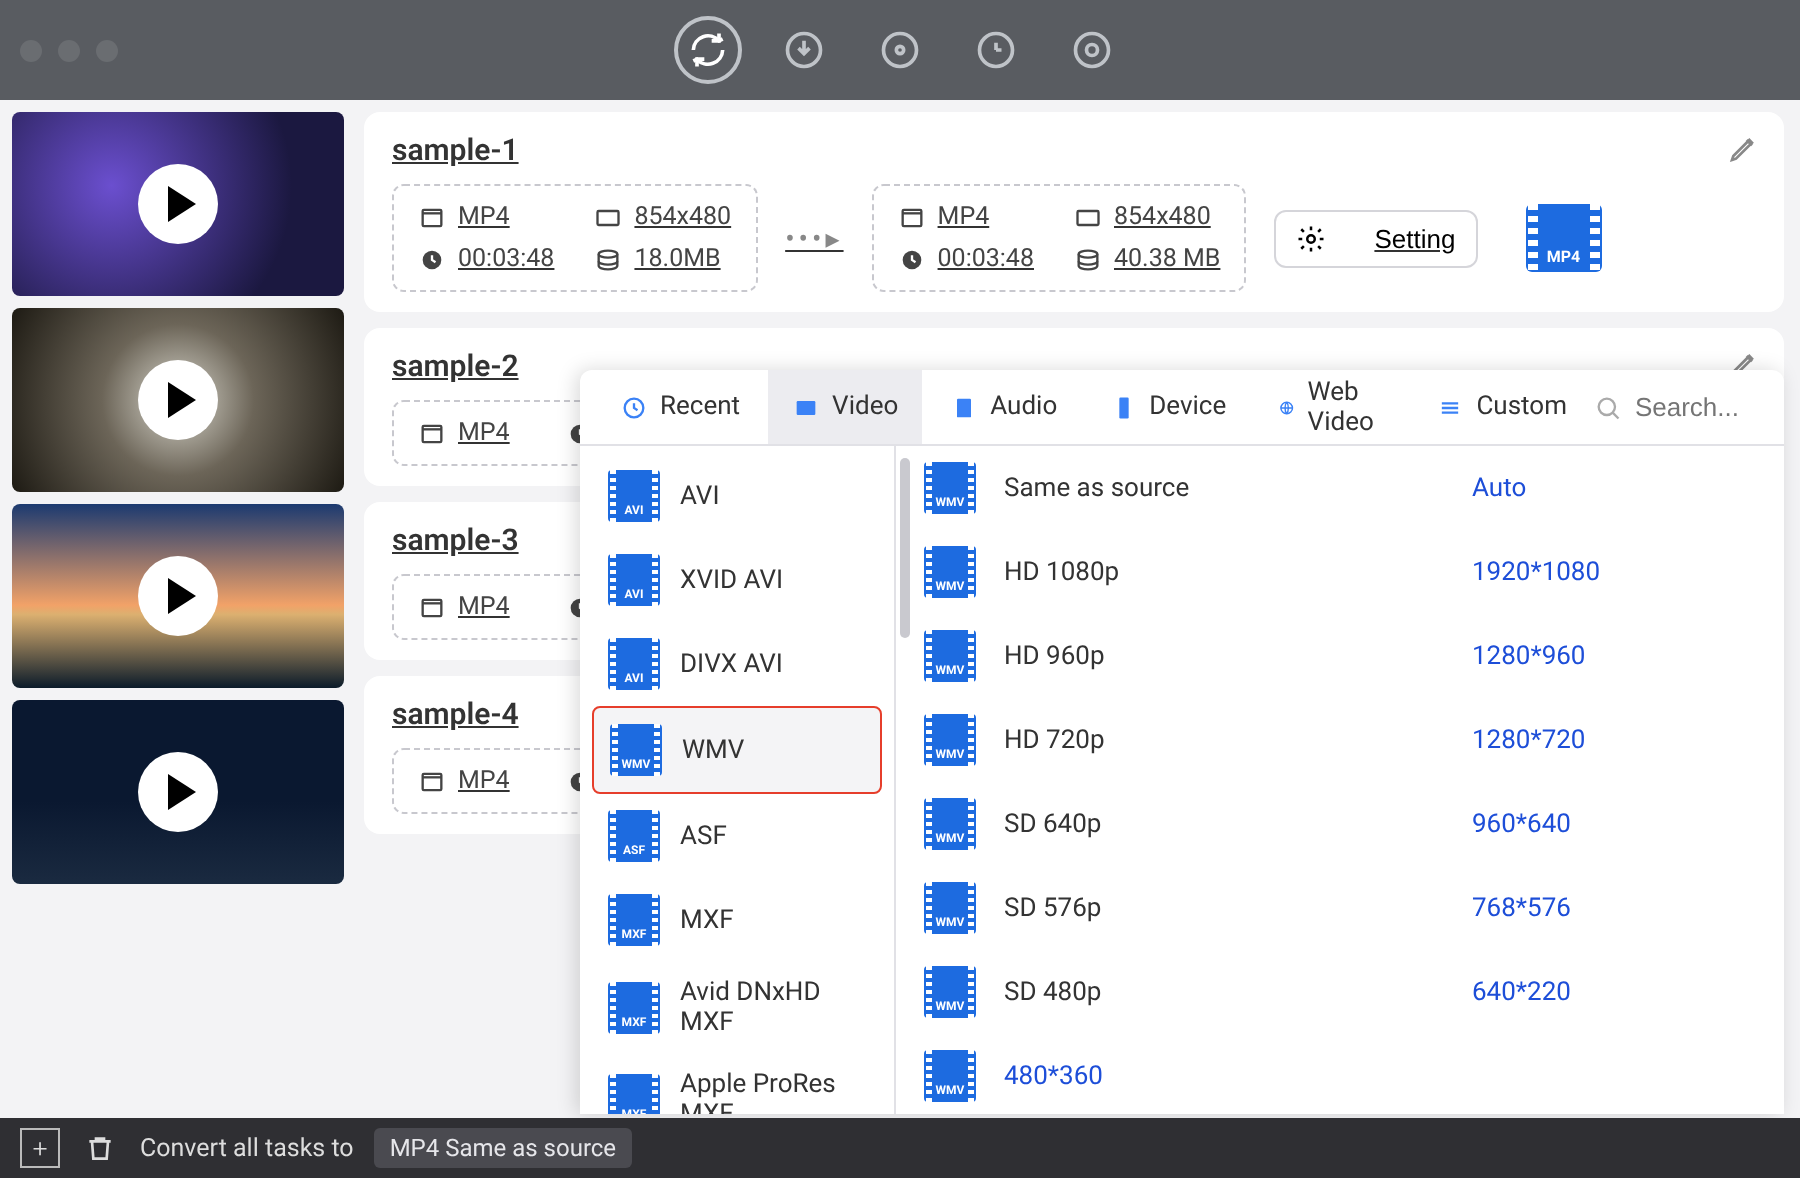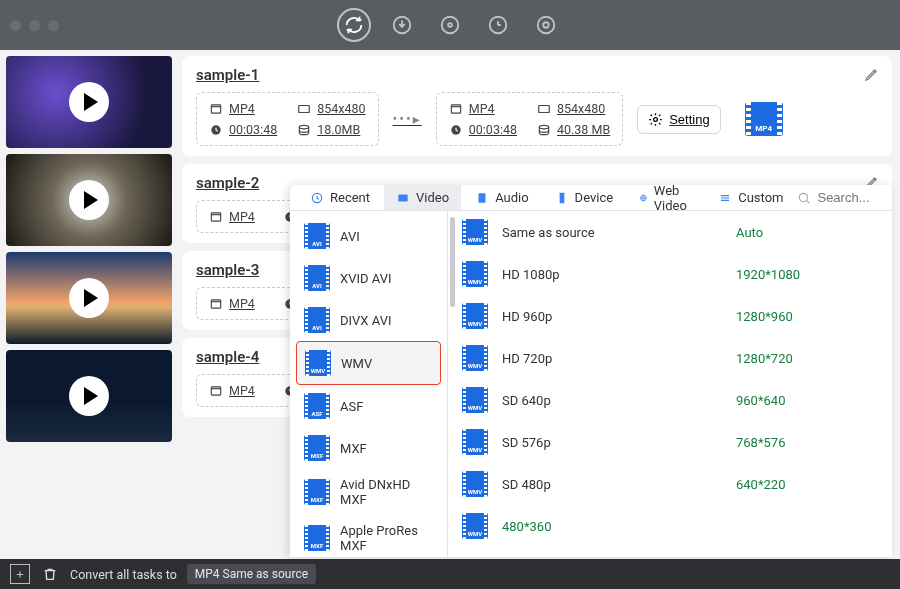--- a/index.html
+++ b/index.html
@@ -33,56 +33,56 @@
     width:40px; height:40px; border-radius:50%; background:#fff; display:flex; align-items:center; justify-content:center;}
   .playbtn::after { content:""; border-left:14px solid #000; border-top:9px solid transparent; border-bottom:9px solid transparent; margin-left:3px;}
 
   .items-col { flex:1; padding:6px 8px 6px 4px; display:flex; flex-direction:column; gap:8px; }
   .card { background:#fff; border-radius:8px; padding:10px 14px; position:relative;text-decoration:underline; }
   .card-title { font-size:15px; font-weight:600; margin-bottom:8px; }
   .row { display:flex; align-items:center; gap:14px; }
   .iobox { border:1px dashed #c8c8ce; border-radius:6px; padding:8px 12px; display:grid; grid-template-columns: auto auto; column-gap:20px; row-gap:6px; font-size:12.5px;}
   .kv { display:flex; align-items:center; gap:6px; color:#444; white-space:nowrap;}
   .arrow-sep { display:flex; align-items:center; color:#888; font-size:14px; letter-spacing:2px;}
-  .setting-btn { border:1px solid #d5d5da; background:#fff; border-radius:6px; padding:6px 10px; display:flex; align-items:center; gap:6px; font-size:13px; }
+  .setting-btn { border:1px solid #d5d5da; background:#fff; border-radius:6px; padding:6px 10px; display:flex; align-items:center; gap:24px; font-size:13px; }
   .mp4badge { width:38px; height:34px; background:#1d6be0; border-radius:3px; position:relative; margin-left:10px;}
   .mp4badge::before, .mp4badge::after { content:""; position:absolute; width:5px; height:100%; top:0; background: repeating-linear-gradient(#fff 0 3px, transparent 3px 6px);}
   .mp4badge::before{left:1px;} .mp4badge::after{right:1px;}
   .mp4badge span{position:absolute;bottom:3px;left:50%;transform:translateX(-50%);font-size:8px;color:#fff;font-weight:700;}
   .pencil { position:absolute; top:10px; right:12px; color:#888; }
   .smallinfo { display:flex; gap:28px; font-size:12.5px; color:#444; border:1px dashed #c8c8ce; border-radius:6px; padding:8px 12px; width:fit-content;}
   .ico { width:14px; height:14px; flex:0 0 14px; display:inline-flex; align-items:center; justify-content:center;}
   .ico svg{width:14px;height:14px;}
 
   
   .popup {
     position:absolute; left:290px; top:185px; right:8px; bottom:32px;
     background:#fff; border-radius:6px 6px 0 0; box-shadow: -2px 0 10px rgba(0,0,0,.15);
     display:flex; flex-direction:column; overflow:hidden;
   }
-  .tabs { display:flex; align-items:center; border-bottom:1px solid #e1e1e6; padding:0 8px; height:26px; gap:2px;}
+  .tabs { display:flex; align-items:center; border-bottom:1px solid #e1e1e6; padding:0 8px; height:38px; gap:2px;}
   .tab { display:flex; align-items:center; gap:6px; padding:0 12px; height:100%; font-size:13px; color:#333; }
   .tab.active { background:#ececf0; font-weight:400;}
   .tabicon { width:14px; height:14px; }
   .search { margin-left:auto; display:flex; align-items:center; gap:6px; color:#aaa; padding-right:10px;}
   .search input { border:none; outline:none; font-size:13px; width:100px; color:#555;}
   .popup-body { flex:1; display:flex; overflow:hidden;}
   .fmt-col { width:158px; border-right:1px solid #e1e1e6; overflow-y:auto; padding:4px 6px;}
   .fmt-item { display:flex; align-items:center; gap:10px; padding:8px 8px; border-radius:4px; font-size:13px;}
   .fmt-item.sel-wmv { border:1.5px solid #e63e2b; background:#f4f4f6;}
   .ficon { width:26px; height:26px; background:#1d6be0; border-radius:2px; position:relative; display:flex; align-items:flex-end; justify-content:center; flex:0 0 26px;}
   .ficon::before,.ficon::after{content:"";position:absolute;width:3px;height:100%;top:0;background:repeating-linear-gradient(#fff 0 2px,transparent 2px 4px);}
   .ficon::before{left:1px;} .ficon::after{right:1px;}
   .ficon span{font-size:6px;color:#fff;font-weight:700;padding-bottom:2px;}
   .preset-col { flex:1; overflow-y:auto; position:relative;}
   .preset-scroll-indicator { position:absolute; left:2px; top:6px; width:5px; height:90px; background:#c9c9cf; border-radius:3px;}
   .preset-item { display:flex; align-items:center; gap:14px; padding:8px 14px 8px 14px; font-size:13px;}
   .preset-item .ficon{flex:0 0 26px;}
   .preset-label { flex:0 0 220px;}
-  .preset-res { color:#15803d;}
+  .preset-res { color:#1d4ed8;}
 
   
   .bottombar {
     position:absolute; left:0; right:0; bottom:0; height:30px; background:#2f2f33; color:#ddd;
     display:flex; align-items:center; padding:0 10px; font-size:12.5px; gap:10px;
   }
   .bb-ico { width:20px;height:20px; border:1px solid #bbb; display:flex; align-items:center;justify-content:center; color:#ddd;}
   .bb-sel { background:#4a4a50; border-radius:3px; padding:3px 8px; font-size:12px; color:#e6e6ea;}
 </style>
 </head>

